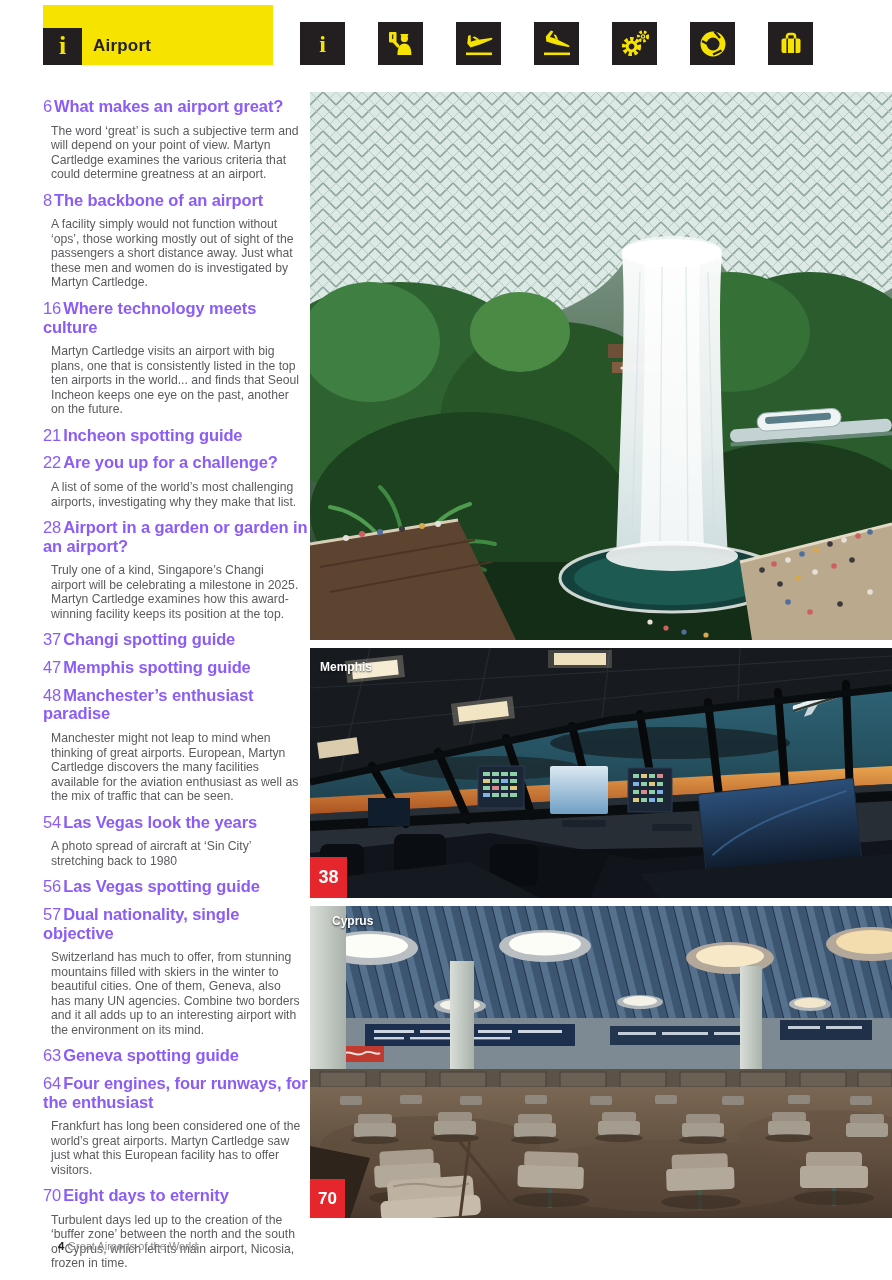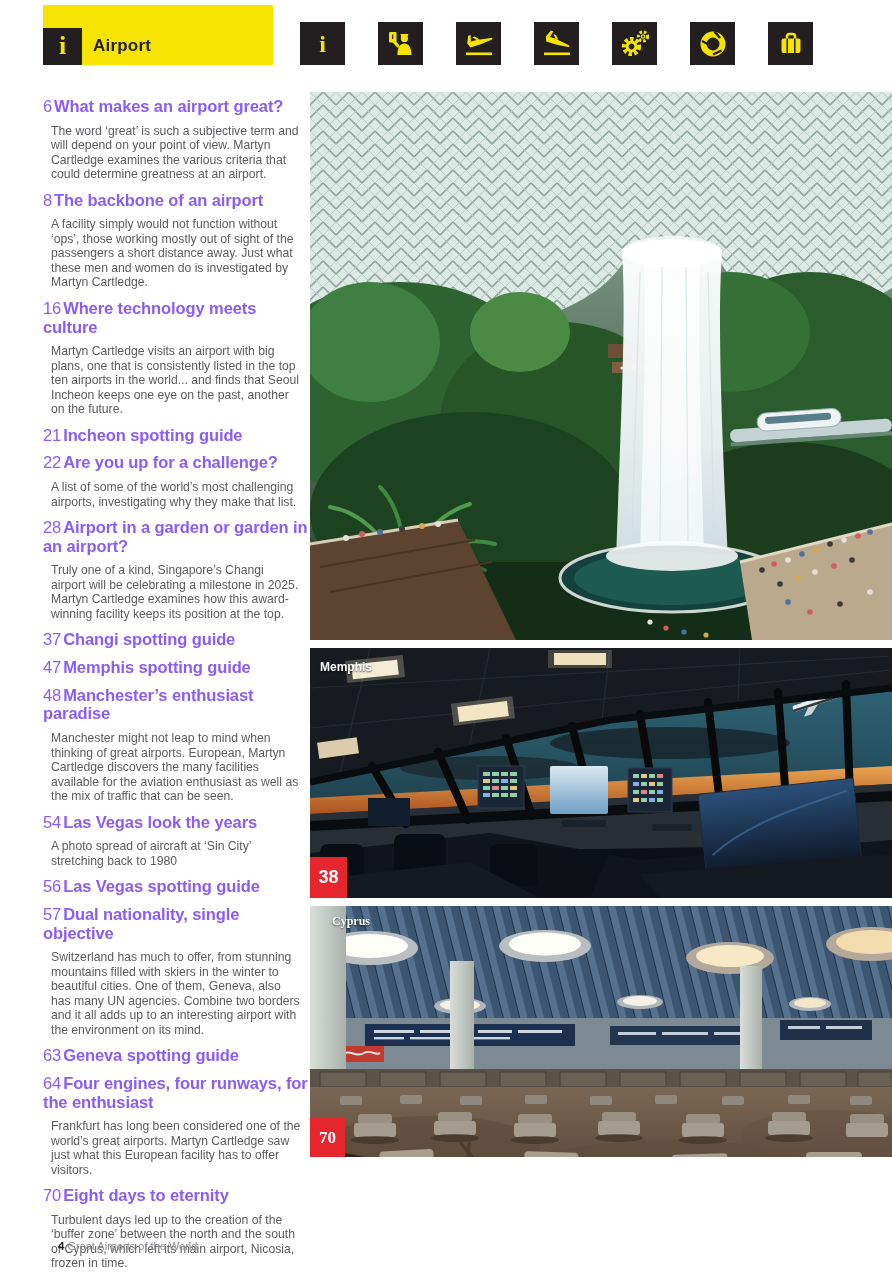--- a/index.html
+++ b/index.html
@@ -30,21 +30,21 @@
   .entry:first-child h3{margin-top:0;}
   .entry h3 .num{font-weight:400;margin-right:2px;}
   .entry p{margin:8px;font-size:12.2px;line-height:1.19;color:#5a5b5e;}
 
   
   .photos{position:absolute;left:310px;top:92px;width:582px;}
   .photo{position:relative;width:582px;overflow:hidden;background:#6d28d9;}
   .photo svg{display:block;}
   .photo-jewel{height:548px;margin-bottom:8px;}
   .photo-memphis{height:250px;margin-bottom:8px;}
-  .photo-cyprus{height:251px;font-family:Liberation Serif, serif;}
+  .photo-cyprus{height:312px;}
   .photo-label{position:absolute;color:#fff;font-size:12px;font-weight:bold;
     text-shadow:0 1px 2px rgba(0,0,0,.7);}
   .label-memphis{left:10px;top:12px;}
   .label-cyprus{left:22px;top:8px;}
   .page-badge{position:absolute;left:0;bottom:0;background:#e5262d;color:#fff;
     font-weight:bold;display:flex;align-items:center;justify-content:center;}
   .badge-38{width:37px;height:41px;font-size:18px;}
   .badge-70{width:35px;height:39px;font-size:17px;}
 
   

